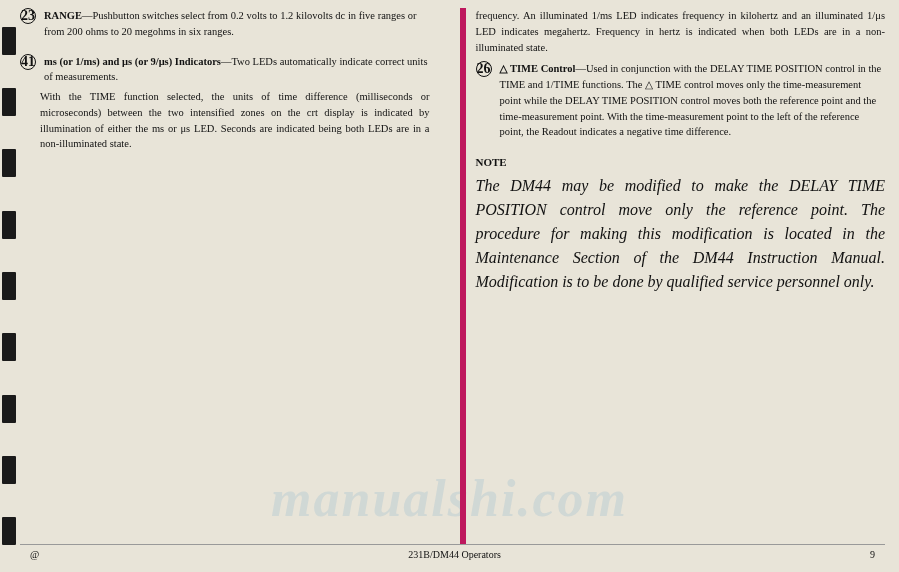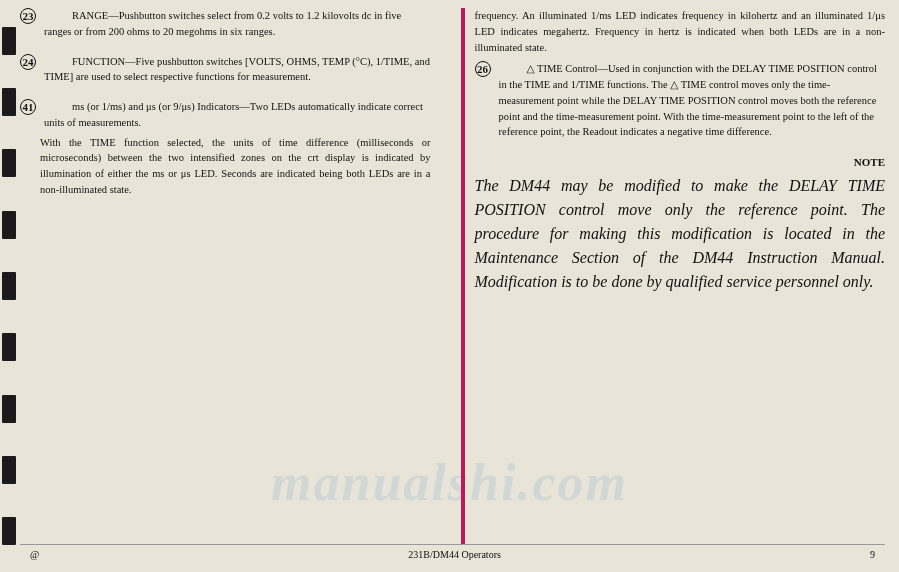--- a/index.html
+++ b/index.html
@@ -53,21 +53,21 @@
     }
 
     .left-col {
       flex: 1;
       padding-right: 10px;
     }
 
     .right-col {
       flex: 1;
       padding-left: 10px;
-      border-left: 4px solid #be185d;
+      border-left: 6px solid #be185d;
     }
 
     
     .footer {
       border-top: 1px solid #999;
       padding: 4px 10px;
       display: flex;
       justify-content: space-between;
       align-items: center;
       font-size: 10px;
@@ -85,66 +85,65 @@
     }
 
     .circle-num {
       display: inline-flex;
       align-items: center;
       justify-content: center;
       width: 16px;
       height: 16px;
       border: 1.5px solid #111;
       border-radius: 50%;
-      font-size: 11px;
+      font-size: 14px;
       font-weight: bold;
       margin-right: 4px;
       flex-shrink: 0;
       margin-top: 0px;
     }
 
     .section-body {
       margin-left: 20px;
       line-height: 1.5;
       font-size: 10.5px;
     }
 
     .section-body p {
       margin-bottom: 6px;
       text-align: justify;
     }
 
     .bold-term {
-      font-weight: normal;
-      margin-left: 28px;
+      font-weight: bold;
     }
 
     .note-section {
       margin-top: 16px;
       text-align: center;
     }
 
     .note-title {
       font-weight: bold;
       font-size: 11px;
       margin-bottom: 6px;
-      text-align: right;
+      text-align: left;
     }
 
     .note-body {
       font-style: italic;
       font-size: 16px;
       line-height: 1.5;
       text-align: justify;
     }
 
     
     .watermark {
       position: absolute;
-      bottom: 60px;
+      bottom: 44px;
       left: 50%;
       transform: translateX(-50%);
       font-size: 52px;
       color: rgba(100, 160, 200, 0.18);
       font-family: 'Times New Roman', serif;
       font-style: italic;
       font-weight: bold;
       white-space: nowrap;
       pointer-events: none;
       z-index: 0;
@@ -180,28 +179,20 @@
 
       <div class="section">
         <div class="section-header">
           <span class="circle-num">23</span>
           <span class="section-body" style="margin-left:4px;">
             <span class="bold-term">RANGE</span><span>—Pushbutton switches select from 0.2 volts to 1.2 kilovolts dc in five ranges or from 200 ohms to 20 megohms in six ranges.</span>
           </span>
         </div>
       </div>
 
-      <div class="section">
-        <div class="section-header">
-          <span class="circle-num">24</span>
-          <span class="section-body" style="margin-left:4px;">
-            <span class="bold-term">FUNCTION</span><span>—Five pushbutton switches [VOLTS, OHMS, TEMP (°C), 1/TIME, and TIME] are used to select respective functions for measurement.</span>
-          </span>
-        </div>
-      </div>
 
       <div class="section">
         <div class="section-header">
           <span class="circle-num">41</span>
           <span class="section-body" style="margin-left:4px;">
             <span class="bold-term">ms (or 1/ms) and μs (or 9/μs) Indicators</span><span>—Two LEDs automatically indicate correct units of measurements.</span>
           </span>
         </div>
         <div class="section-body">
           <p>With the TIME function selected, the units of time difference (milliseconds or microseconds) between the two intensified zones on the crt display is indicated by illumination of either the ms or μs LED. Seconds are indicated being both LEDs are in a non-illuminated state.</p>

